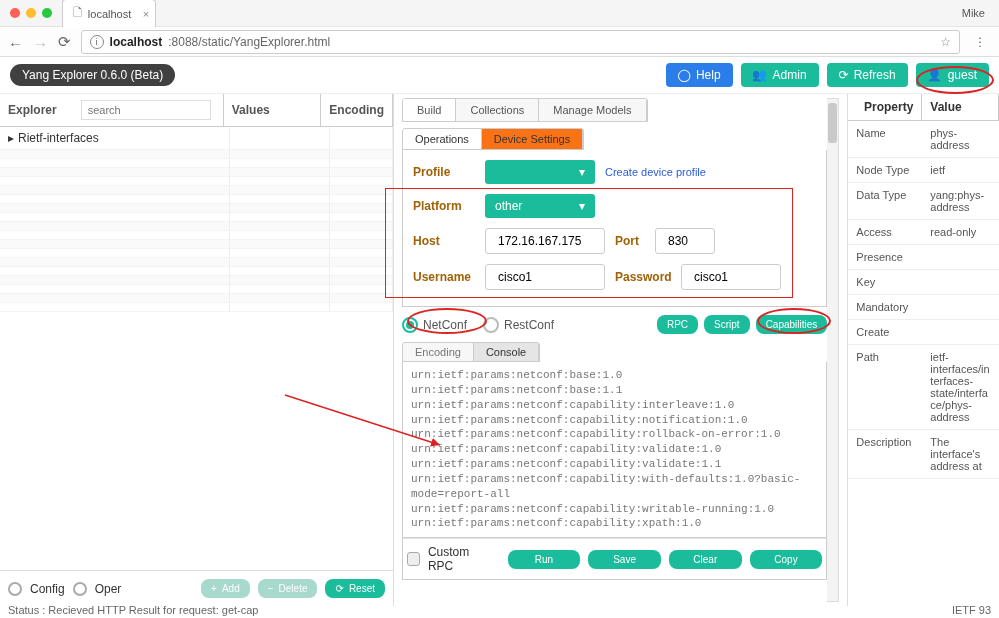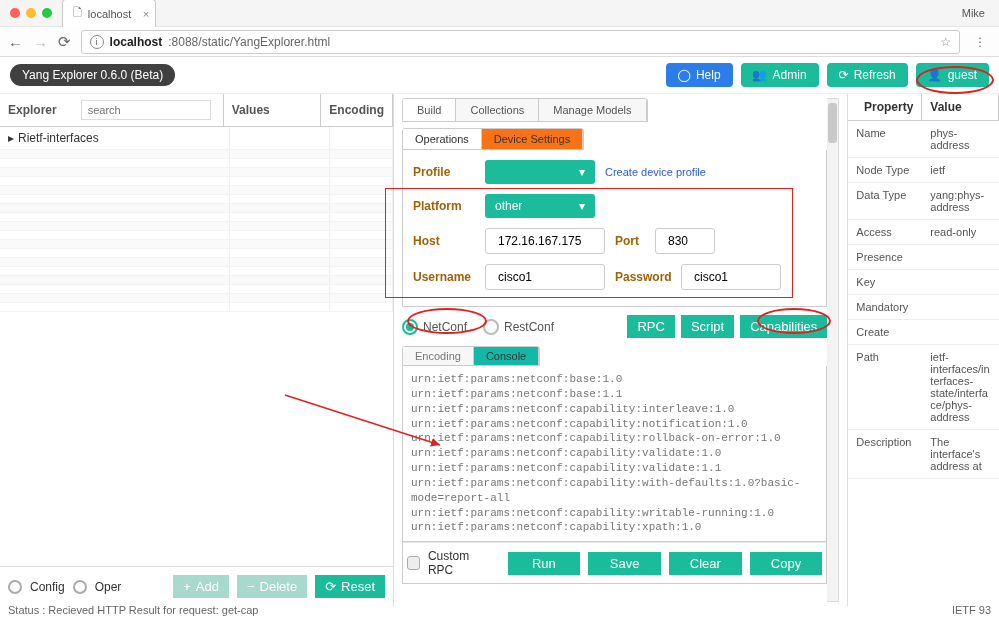--- a/index.html
+++ b/index.html
@@ -49,21 +49,21 @@
 .search-input { border: 1px solid #ddd; border-radius: 0; padding: 3px 6px; font-size: 11px; color: #aaa; width: 130px; }
 .tree { flex: 1; overflow: auto; }
 .tree-row { display: flex; border-bottom: 1px solid #f3f3f3; }
 .tree-row > div { padding: 4px 8px; border-right: 1px solid #eee; font-size: 12px; }
 .tc-name { width: 230px; display: flex; align-items: center; gap: 4px; }
 .tc-val { width: 100px; }
 .tc-op { flex: 1; }
 .tree-row.stripe { background: #fafafa; }
 .left-foot { padding: 8px; display: flex; align-items: center; gap: 8px; border-top: 1px solid #ddd; }
 .radio { width: 14px; height: 14px; border: 2px solid #aaa; border-radius: 50%; display: inline-block; }
-.btn-sm { padding: 4px 10px; font-size: 13px; border-radius: 0; }
+.btn-sm { padding: 4px 10px; font-size: 10px; border-radius: 8px; }
 .btn-muted { background: #a7d9cc; color: #fff; }
 
 
 .tabs { display: flex; border: 1px solid #ccc; border-radius: 3px 3px 0 0; overflow: hidden; width: fit-content; }
 .tabs > div { padding: 5px 14px; font-size: 11px; border-right: 1px solid #ccc; background: #f7f7f7; color: #555; }
 .tabs > div.active { background: #fff; }
 .subtabs { display: flex; border: 1px solid #ccc; margin-top: 6px; border-radius: 3px 3px 0 0; width: fit-content; overflow: hidden; }
 .subtabs > div { padding: 4px 12px; font-size: 11px; border-right: 1px solid #ccc; background: #f97316; }
 .subtabs > div.active { background: #fff; }
 .form-area { border: 1px solid #ccc; border-top: none; padding: 10px 10px 6px 10px; position: relative; }
@@ -74,21 +74,21 @@
 .link-blue { color: #2b5bd7; font-size: 11px; }
 .red-box { border: 1.5px solid #d22; position: absolute; pointer-events: none; }
 .protocol-row { display: flex; align-items: center; gap: 16px; margin: 8px 0 4px 0; justify-content: flex-end; }
 .proto { display: flex; align-items: center; gap: 5px; font-size: 12px; color: #555; }
 .proto .r { width: 16px; height: 16px; border: 2px solid #1abc9c; border-radius: 50%; display: inline-flex; align-items: center; justify-content: center; }
 .proto .r.on::after { content: ""; width: 8px; height: 8px; background: #1abc9c; border-radius: 50%; }
 .proto .r.off { border-color: #bbb; }
 .action-btns { margin-left: auto; display: flex; gap: 6px; }
 .enc-tabs { display: flex; border: 1px solid #ccc; border-radius: 3px 3px 0 0; width: fit-content; overflow: hidden; margin-top: 4px; }
 .enc-tabs > div { padding: 3px 12px; font-size: 11px; border-right: 1px solid #ccc; background: #f7f7f7; color: #777; }
-.enc-tabs > div.active { background: #14b8a6; color: #333; }
+.enc-tabs > div.active { background: #e5e5e5; color: #333; }
 .console { border: 1px solid #ccc; border-top: none; height: 176px; overflow: auto; padding: 6px 8px; font-family: "Courier New", monospace; font-size: 11px; color: #777; line-height: 1.35; white-space: pre-wrap; }
 .bottom-actions { display: flex; align-items: center; gap: 8px; padding: 6px 4px; border: 1px solid #ccc; border-top: 1px solid #e5e5e5; }
 .chk { width: 14px; height: 14px; border: 1px solid #aaa; border-radius: 3px; background: #eee; }
 .btn-wide { width: 78px; justify-content: center; }
 .mid-scroll { width: 12px; background: #f3f3f3; border: 1px solid #ddd; border-left: none; align-self: stretch; position: relative; }
 .mid-scroll .thumb { position: absolute; left: 1px; right: 1px; top: 4px; height: 40px; background: #c9c9c9; border-radius: 3px; }
 .mid-wrap { display: flex; flex: 1; }
 .mid-inner { flex: 1; display: flex; flex-direction: column; }
 
 

